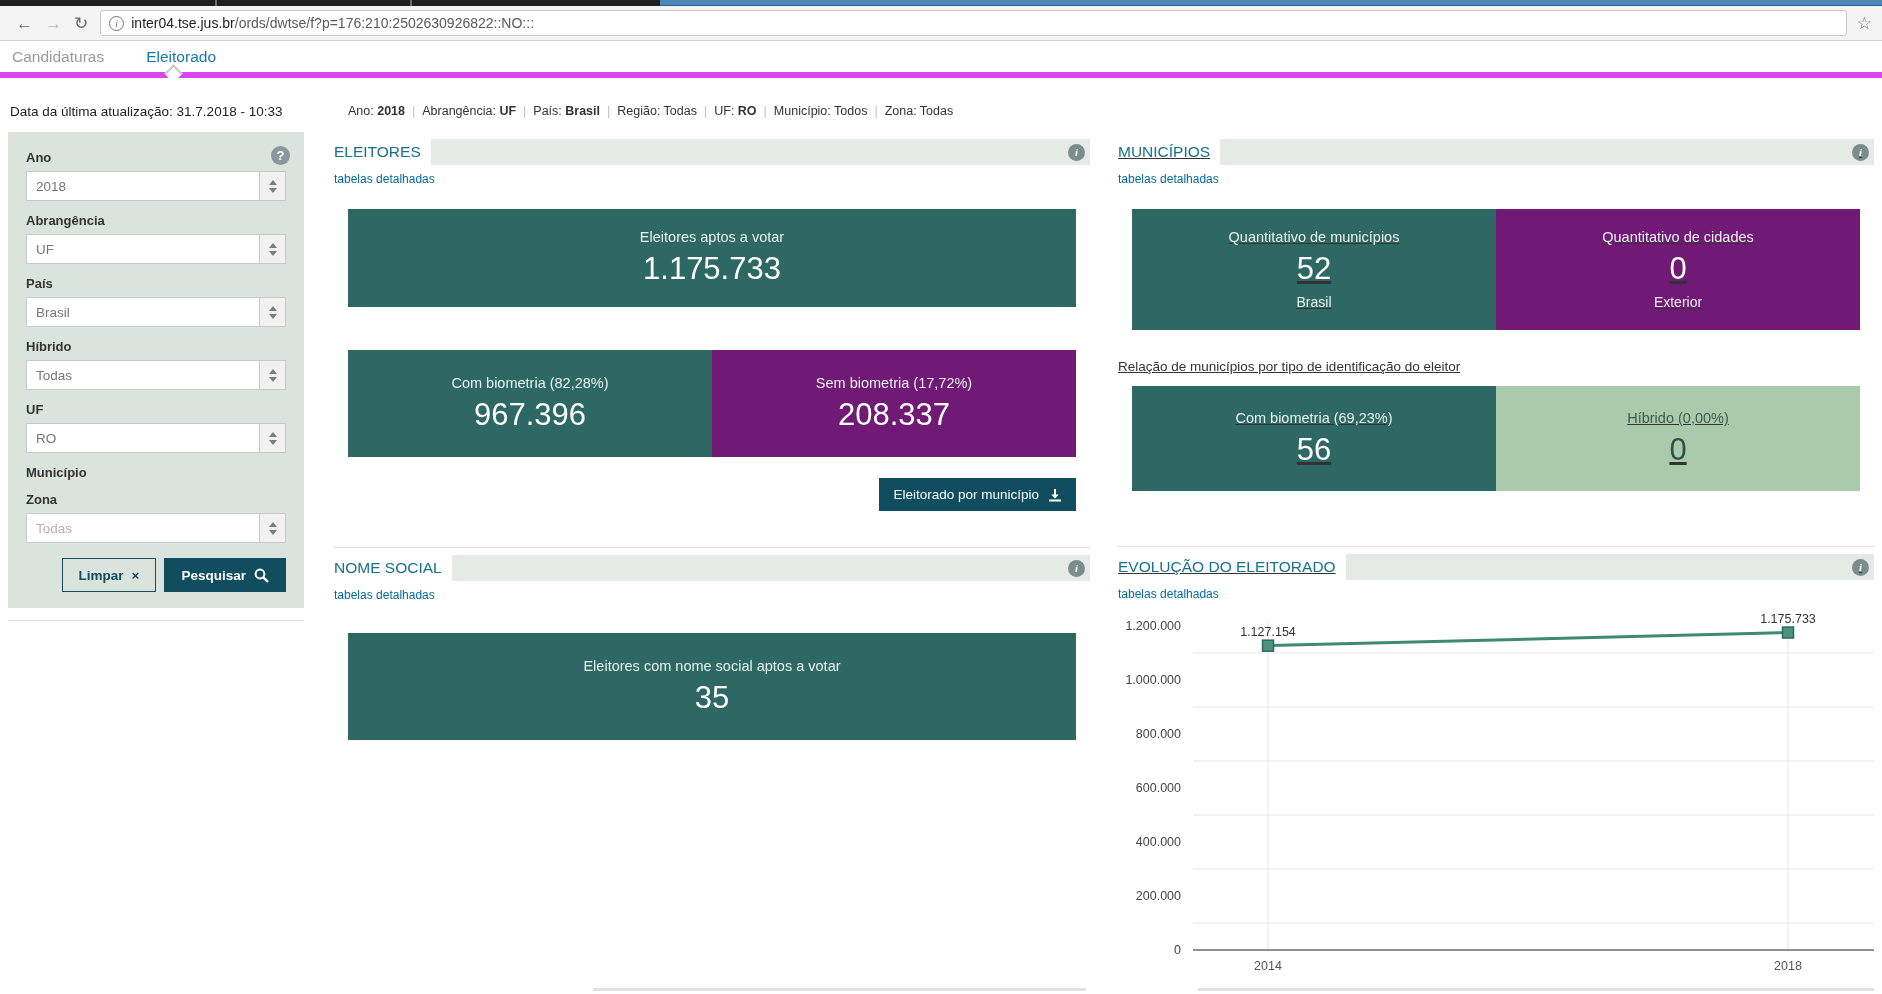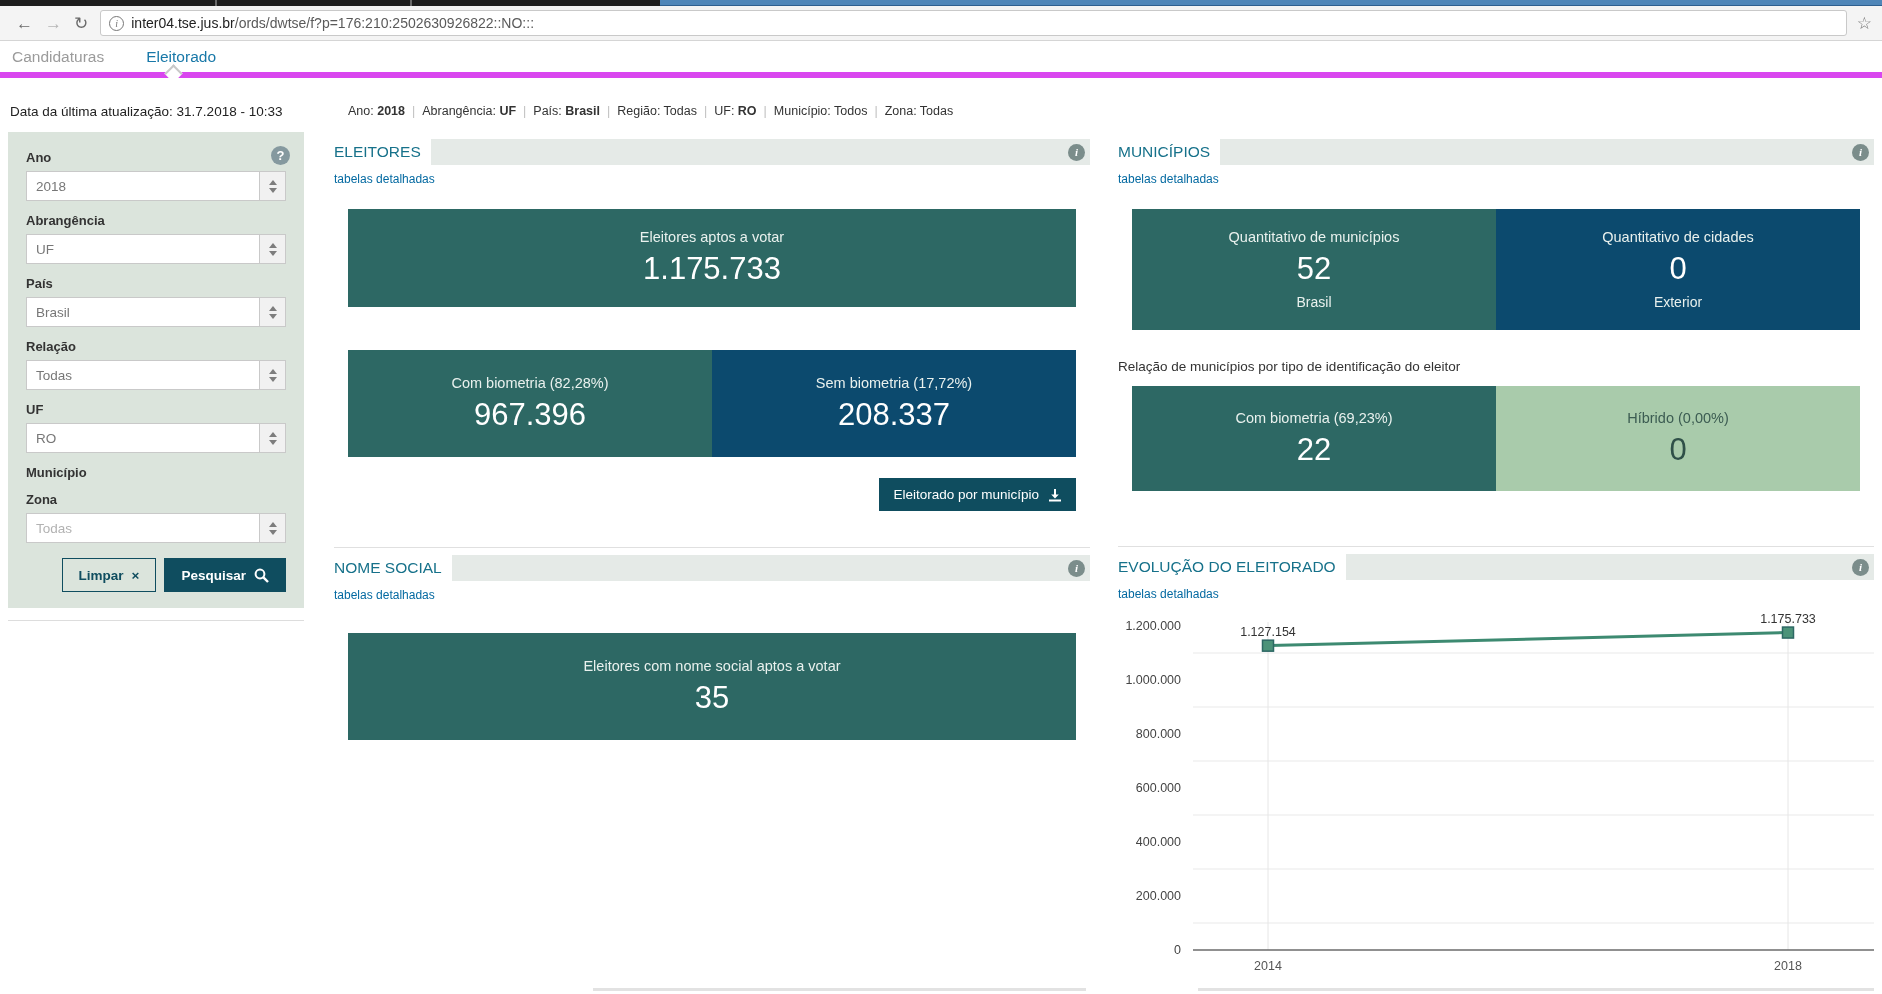--- a/index.html
+++ b/index.html
@@ -65,39 +65,39 @@
   .sidebar-hr { width:296px; height:1px; background:#ddd; margin-top:12px; }
 
   
   main { flex:1; padding:26px 4px 0 4px; }
   .breadcrumb { font-size:12.5px; color:#333; padding-left:14px; }
   .breadcrumb b { font-weight:bold; }
   .breadcrumb .sep { color:#c0c0c0; padding:0 7px; }
   .cols { display:flex; gap:28px; margin-top:21px; }
   .col { }
   .col.left { width:756px; }
-  .col.right { width:756px; }
+  .col.right { width:756px;text-decoration:underline; }
 
   .sechead { display:flex; align-items:center; }
   .sechead .title { font-size:15.5px; color:#16718a; white-space:nowrap; }
   .sechead .bar { flex:1; height:26px; background:#e5eae7; margin-left:10px;
     display:flex; align-items:center; justify-content:flex-end; padding-right:5px; }
   .infoicon { width:17px; height:17px; border-radius:50%; background:#7b8d8b; color:#fff;
     font-size:11px; font-weight:bold; font-style:italic; display:flex; align-items:center;
     justify-content:center; cursor:pointer; font-family:"Liberation Serif",serif; }
   .seclink { display:inline-block; font-size:12px; color:#0369a1; margin-top:7px; cursor:pointer; }
 
   .inset { margin:0 14px; }
   .tile { display:flex; flex-direction:column; align-items:center; justify-content:center;
     color:#fff; text-align:center; }
   .tile .lbl { font-size:14.5px; color:#e9f1ee; }
   .tile .num { font-size:31px; margin-top:7px; line-height:1.1; }
   .tile .sub { font-size:14px; margin-top:7px; color:#e9f1ee; }
   .bg-dark  { background:#2d6864; }
-  .bg-green { background:#0c4a6e; }
+  .bg-green { background:#701a75; }
   .bg-light { background:#a9cbab; }
   .bg-light .lbl { color:#3c5c52; }
   .bg-light .num { color:#2f5048; }
 
   .box-aptos { height:98px; margin-top:22px; }
   .row2 { display:flex; margin-top:43px; height:107px; }
   .row2 .tile { flex:1; }
   .dlrow { display:flex; justify-content:flex-end; margin-top:21px; }
   .dlbtn { height:33px; background:#0f4d5f; color:#fff; font-size:13.5px;
     display:flex; align-items:center; gap:9px; padding:0 14px; cursor:pointer; }
@@ -179,21 +179,21 @@
             <label>País</label>
             <div class="selwrap">
               <span class="selval">Brasil</span>
               <span class="stepper">
                 <span class="tri-up"></span>
                 <span class="tri-dn"></span>
               </span>
             </div>
           </div>
           <div class="fgroup">
-            <label>Relação</label>
+            <label>Híbrido</label>
             <div class="selwrap">
               <span class="selval">Todas</span>
               <span class="stepper">
                 <span class="tri-up"></span>
                 <span class="tri-dn"></span>
               </span>
             </div>
           </div>
           <div class="fgroup">
             <label>UF</label>
@@ -318,21 +318,21 @@
             </div>
           </div>
         </div>
 
         <div class="relacao">Relação de municípios por tipo de identificação do eleitor</div>
 
         <div class="inset">
           <div class="row3">
             <div class="tile bg-dark">
               <span class="lbl">Com biometria (69,23%)</span>
-              <span class="num">22</span>
+              <span class="num">56</span>
             </div>
             <div class="tile bg-light">
               <span class="lbl">Híbrido (0,00%)</span>
               <span class="num">0</span>
             </div>
           </div>
         </div>
 
         <div class="divider2"></div>
 

